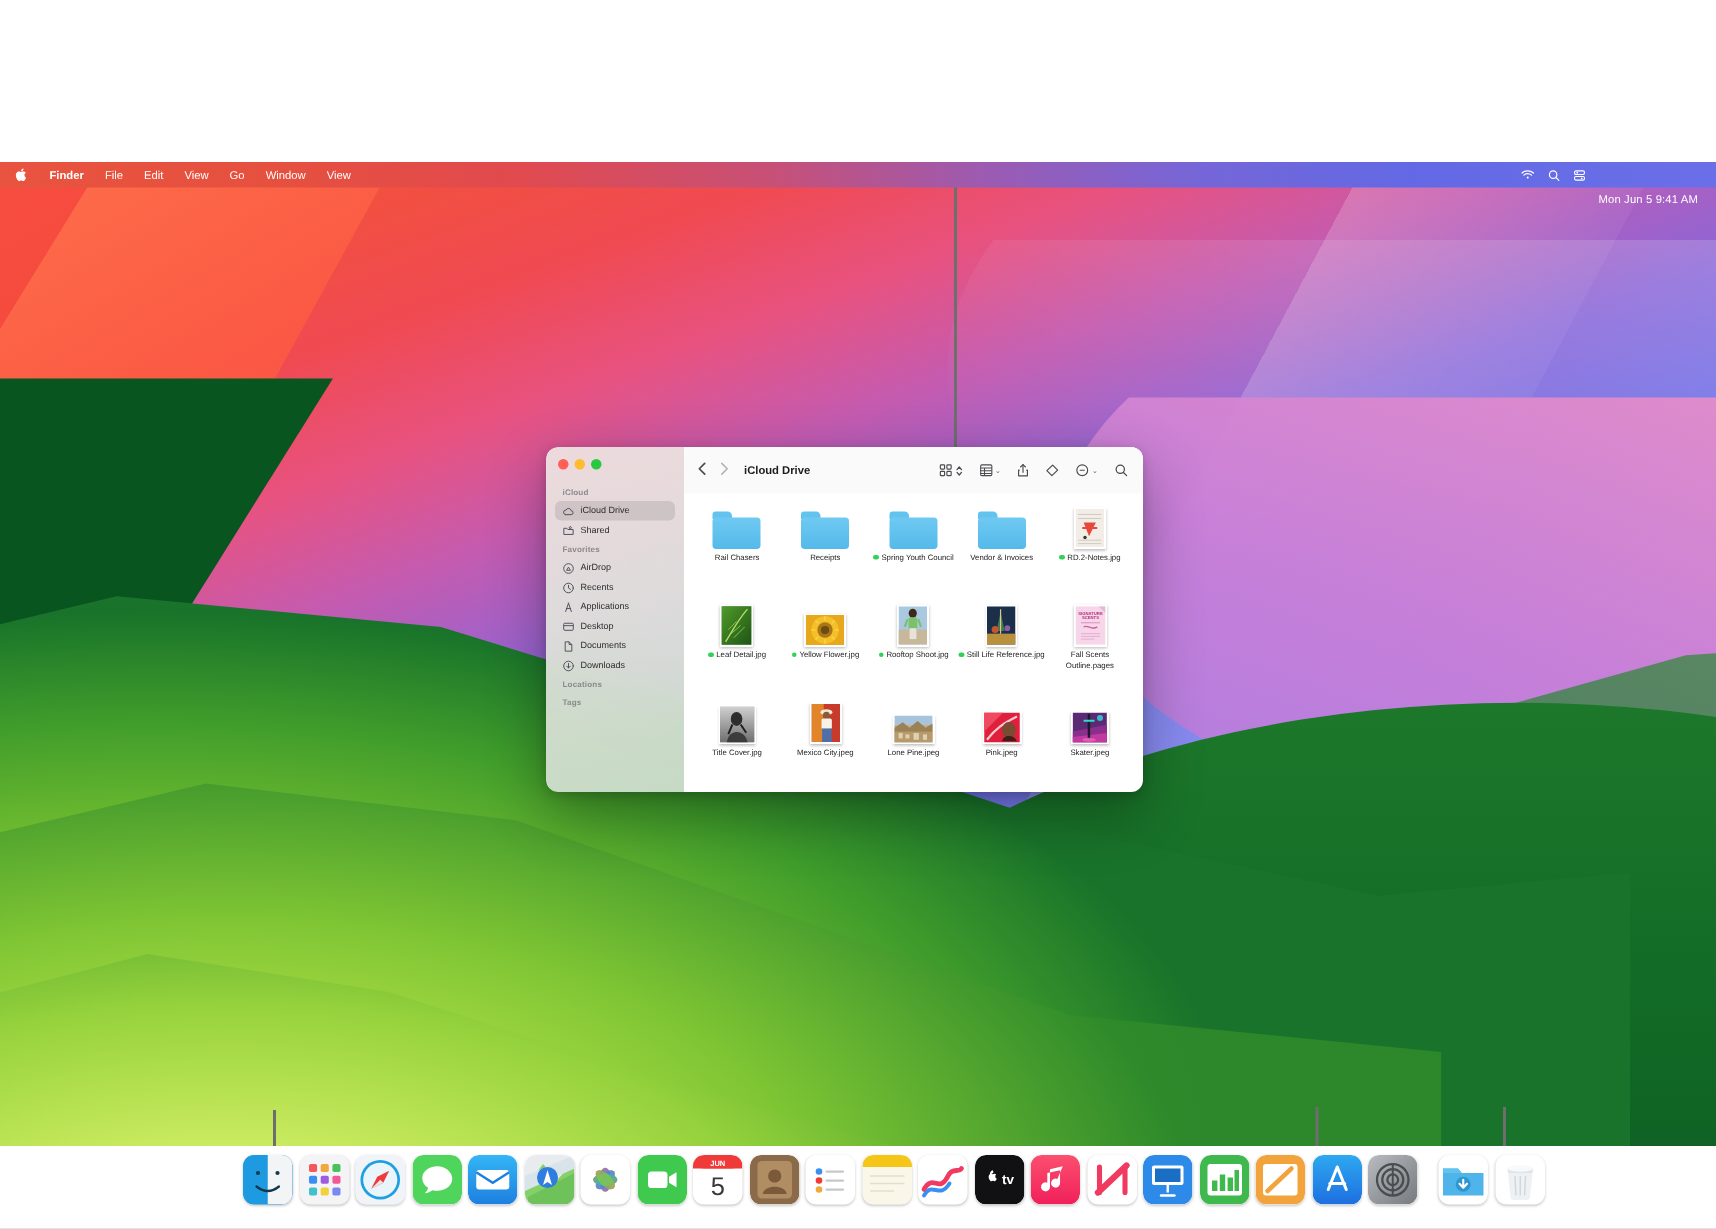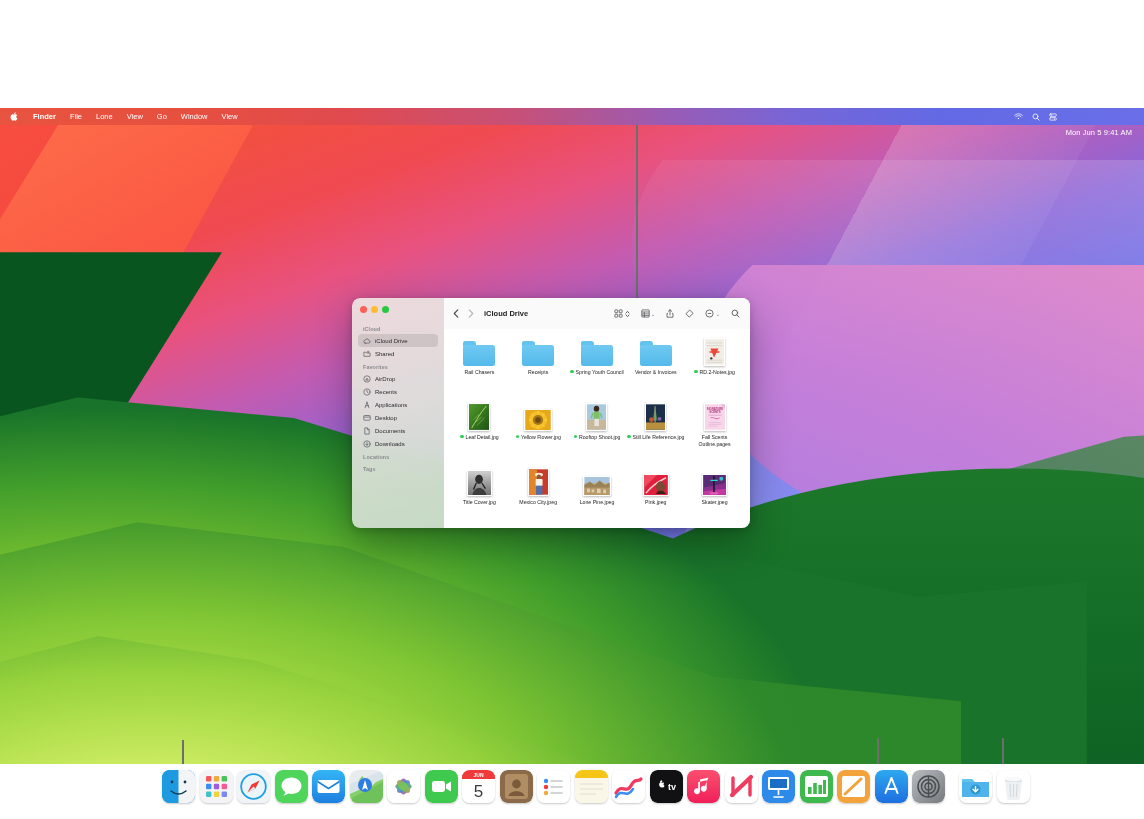--- a/index.html
+++ b/index.html
@@ -127,21 +127,21 @@
   .apple-logo { font-size: 9px; line-height: 1; padding: 0 8px 0 4px; display:flex; align-items:center; }
   .mb-item { padding: 0 7px; white-space: nowrap; line-height: 1; }
   .mb-item.bold { font-weight: bold; }
   .mb-right { margin-left: auto; display: flex; align-items: center; gap: 9px; padding-right: 4px; }
   .mb-icon { display: flex; align-items: center; }
   .mb-clock { white-space: nowrap; letter-spacing: .1px; margin-top: 31px; }
 
   
   #finder {
     position: absolute;
-    left: 352px; top: 298px;
+    left: 364px; top: 298px;
     width: 398px; height: 230px;
     border-radius: 8px;
     overflow: hidden;
     box-shadow: 0 14px 40px rgba(0,0,0,.32), 0 2px 8px rgba(0,0,0,.18);
     display: flex;
     z-index: 30;
     font-size: 6px;
   }
   #finder-sidebar {
     width: 92px; height: 100%;
@@ -273,21 +273,21 @@
 
   <div id="menubar">
     <div class="mb-left">
       <span class="apple-logo">
         <svg width="8" height="9" viewBox="0 0 14 17" fill="#fff">
           <path d="M11.3 9c0-2 1.6-2.9 1.7-3-0.9-1.4-2.4-1.5-2.9-1.6-1.2-0.1-2.4 0.7-3 0.7-0.6 0-1.6-0.7-2.6-0.7-1.3 0-2.6 0.8-3.3 2-1.4 2.4-0.4 6 1 8 0.7 1 1.5 2.1 2.5 2 1 0 1.4-0.6 2.6-0.6 1.2 0 1.5 0.6 2.6 0.6 1.1 0 1.8-1 2.4-2 0.8-1.1 1.1-2.2 1.1-2.3C13.4 12 11.3 11.2 11.3 9zM9.4 3.2C9.9 2.5 10.3 1.6 10.2 0.7 9.4 0.7 8.4 1.2 7.8 1.9 7.3 2.5 6.9 3.5 7 4.4 7.9 4.4 8.8 3.9 9.4 3.2z"></path>
         </svg>
       </span>
       <span class="mb-item bold">Finder</span>
       <span class="mb-item">File</span>
-      <span class="mb-item">Lone</span>
+      <span class="mb-item">Edit</span>
       <span class="mb-item">View</span>
       <span class="mb-item">Go</span>
       <span class="mb-item">Window</span>
       <span class="mb-item">View</span>
     </div>
     <div class="mb-right">
       <span class="mb-icon">
         <svg width="9" height="7" viewBox="0 0 16 12" fill="none" stroke="#fff" stroke-width="1.4" stroke-linecap="round">
           <path d="M1.2 4.0C3.2 2.2 5.5 1.3 8 1.3s4.8 0.9 6.8 2.7"></path>
           <path d="M3.4 6.4C4.8 5.2 6.3 4.6 8 4.6s3.2 0.6 4.6 1.8"></path>

